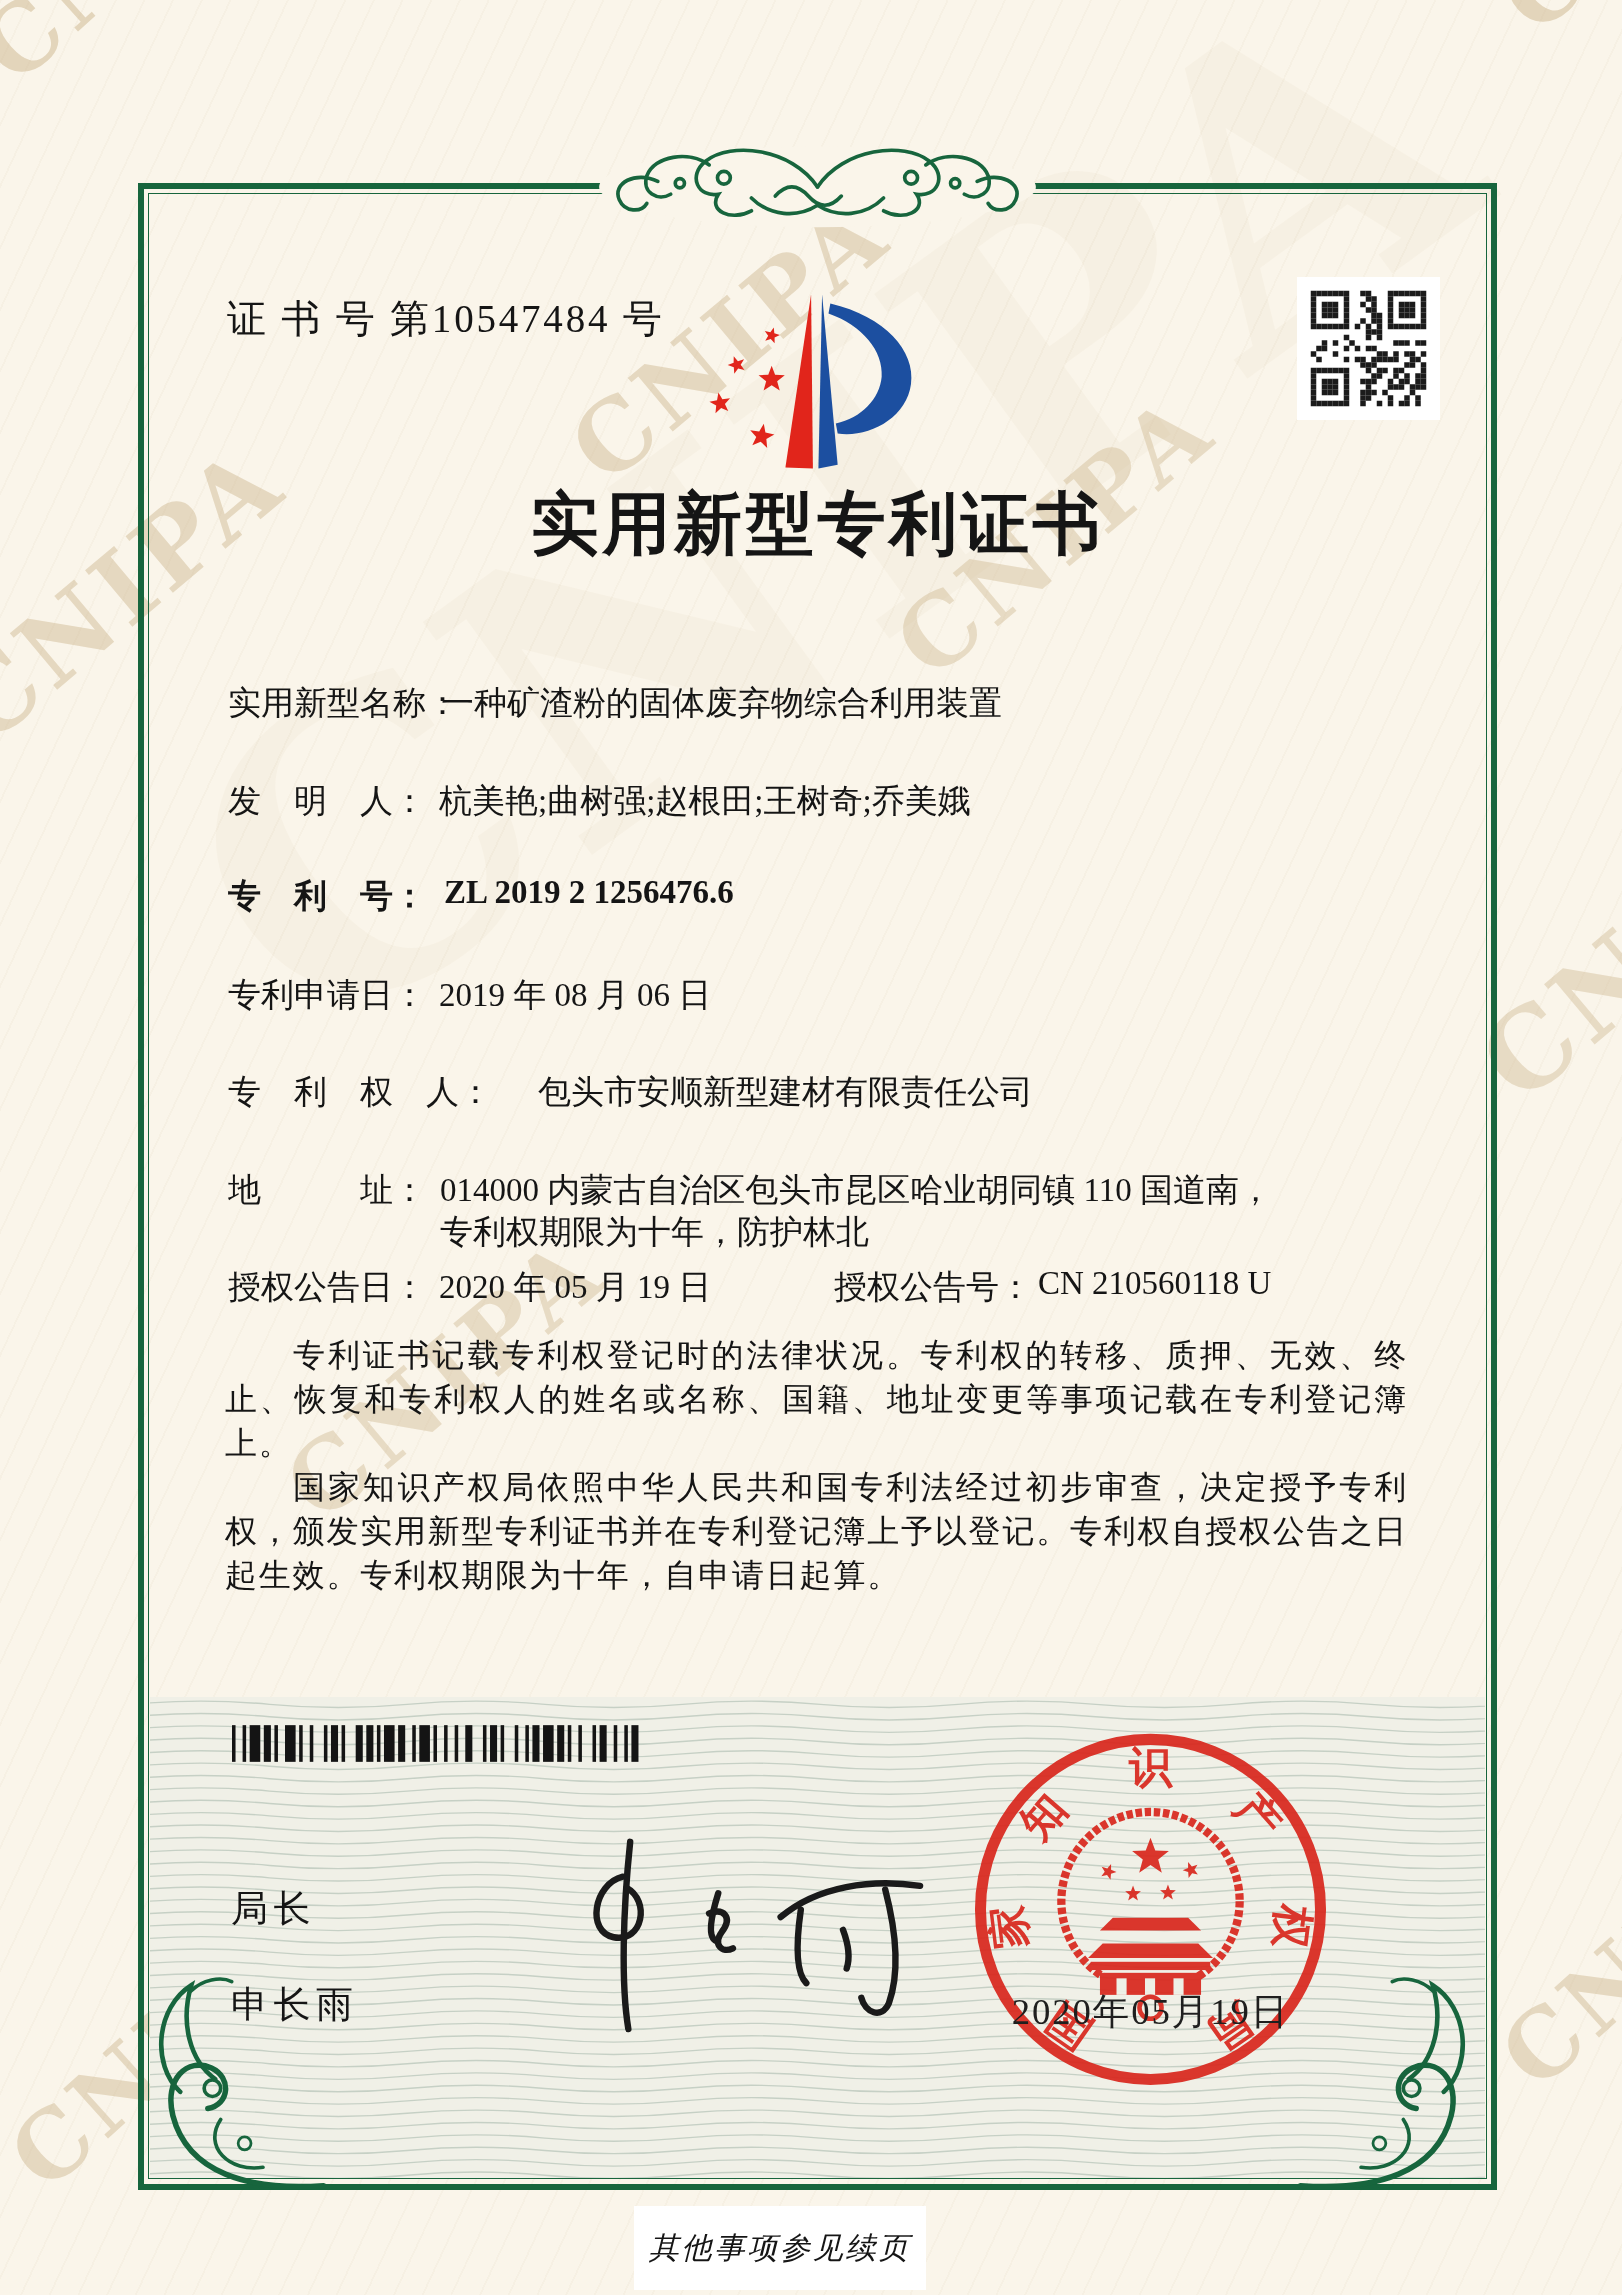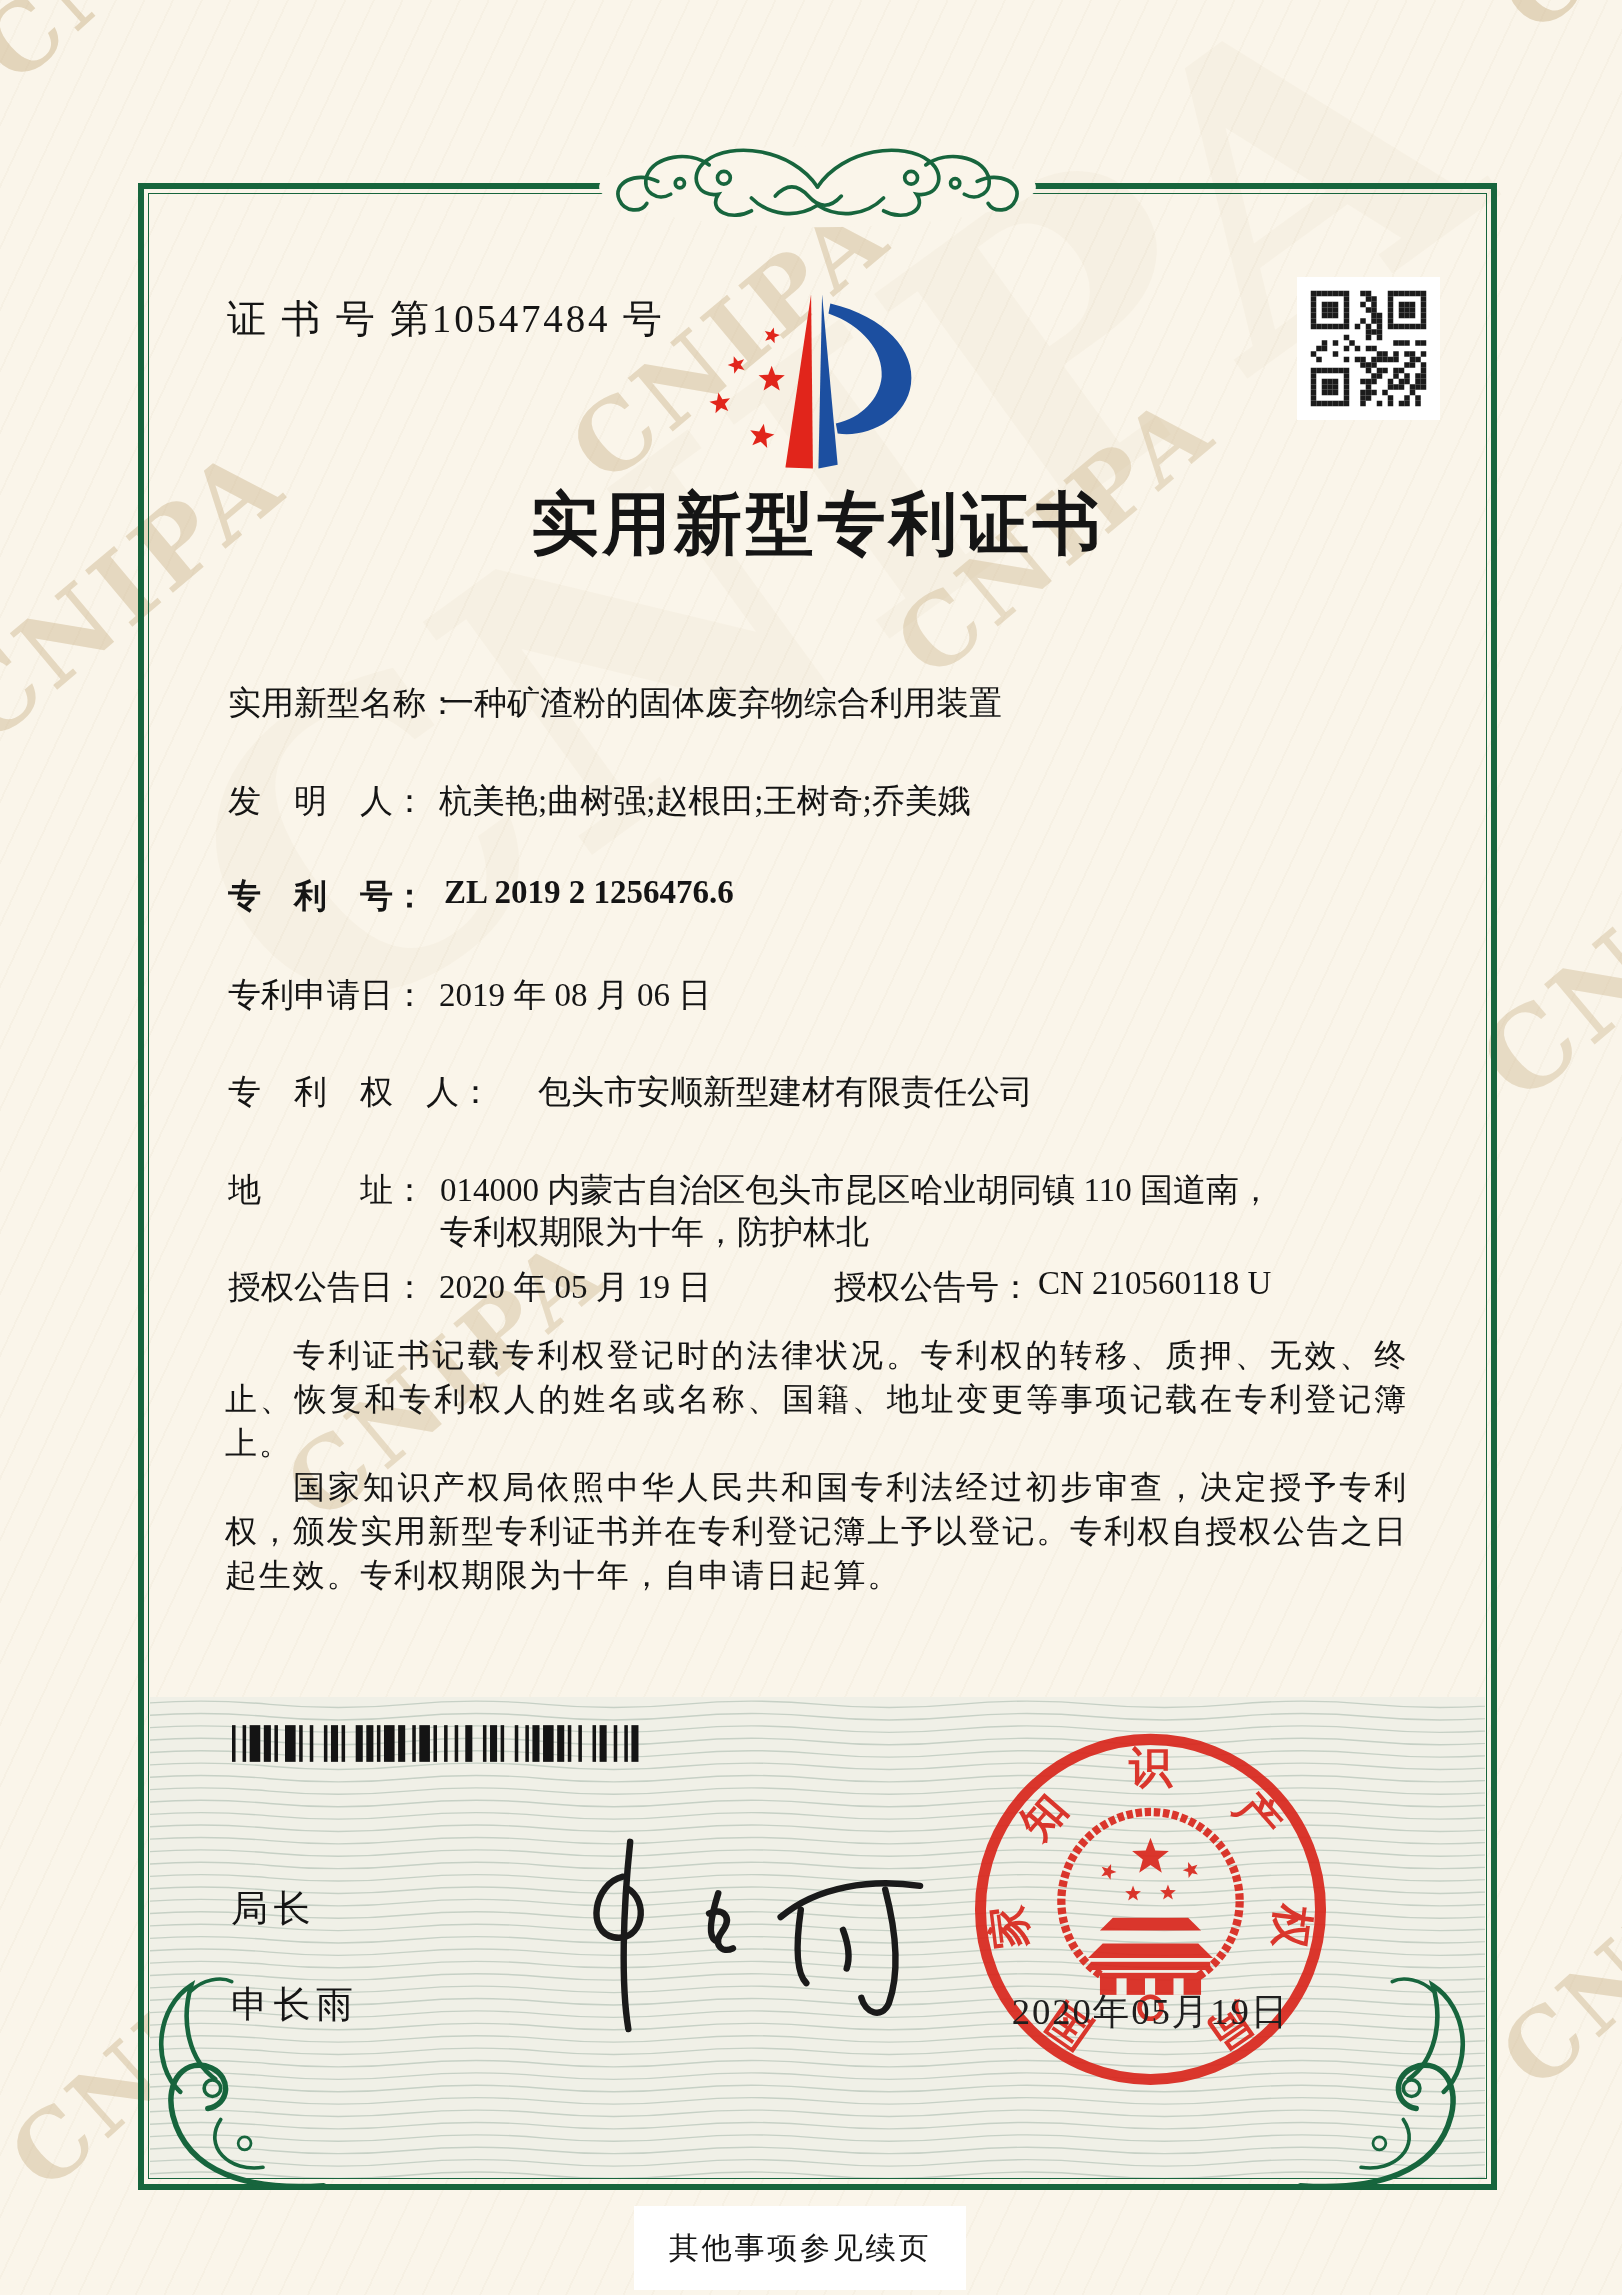--- a/index.html
+++ b/index.html
@@ -32,22 +32,22 @@
   .title{position:absolute; left:138px; top:479px; width:1359px; text-align:center;
     font-size:68px; font-weight:bold; letter-spacing:3.7px; white-space:nowrap;}
   .row{position:absolute; left:228px; font-size:33px; white-space:nowrap;}
   .row .val{position:absolute; top:0;}
   .addr2{position:absolute; left:212px; top:42px;}
   .body-text{position:absolute; left:225px; top:1333px; width:1183px;
     font-size:32px; line-height:44px; letter-spacing:1.8px; text-align:justify;}
   .body-text p{margin:0; text-indent:68px;}
   .director{position:absolute; left:231px; font-size:37px; letter-spacing:5.5px;}
   .page-footer{position:absolute; left:138px; top:2099px; width:1157px; text-align:center; font-size:28.5px; letter-spacing:1.8px;}
-  .note-box{position:absolute; left:634px; top:2206px; width:332px; height:84px; background:#ffffff;
-    display:flex; align-items:center; justify-content:center;}
+  .note-box{position:absolute; left:634px; top:2206px; width:292px; height:84px; background:#ffffff;
+    display:flex; align-items:center; justify-content:center;font-style:italic;}
   .note-box span{font-size:30px; letter-spacing:2.8px;}
   .abs{position:absolute;}
   .mirror{transform:scaleX(-1);}
 </style>
 </head>
 <body>
 
 <div class="page">
 
   <div class="wm-layer" id="wm-layer">

